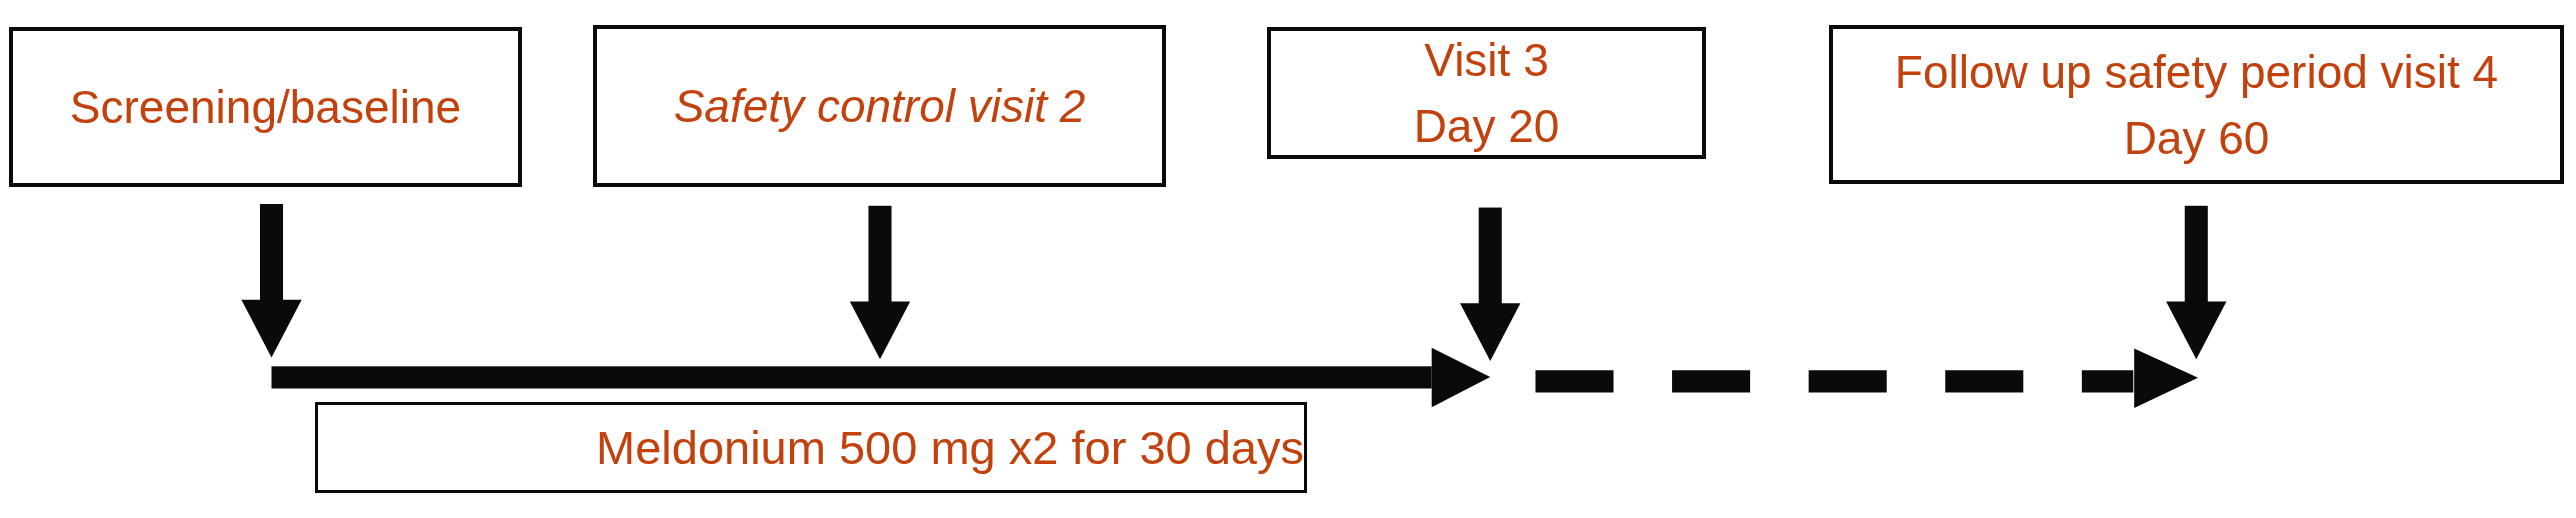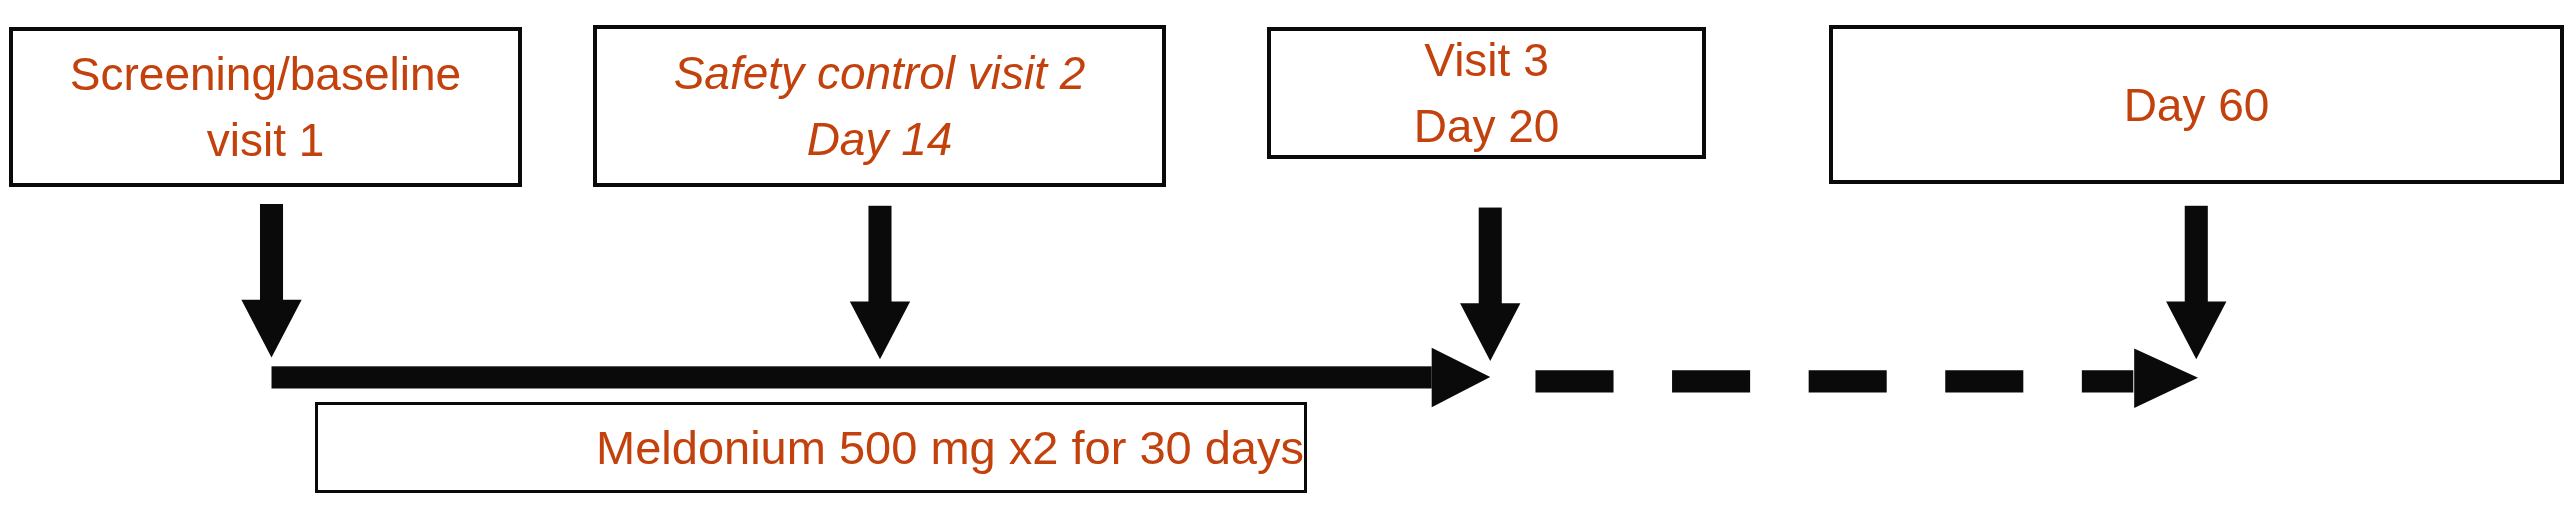--- a/index.html
+++ b/index.html
@@ -60,34 +60,33 @@
     pointer-events: none;
   }
 </style>
 </head>
 <body>
 
 <div class="canvas">
 
   <div class="vbox box-visit1">
     <span class="bline">Screening/baseline</span>
-    <span class="bline">visit 1</span>
   </div>
 
   <div class="vbox box-visit2">
     <span class="bline">Safety control visit 2</span>
-    <span class="bline">Day 14</span>
   </div>
 
   <div class="vbox box-visit3">
     <span class="bline">Visit 3</span>
     <span class="bline">Day 20</span>
   </div>
 
   <div class="vbox box-visit4">
+    <span class="bline">Follow up safety period visit 4</span>
     <span class="bline">Day 60</span>
   </div>
 
   <svg class="arrow-layer" viewBox="0 0 2902 584" xmlns="http://www.w3.org/2000/svg">
 
     <g fill="#0a0a0a">
       <rect x="292" y="230" width="26" height="110"></rect>
       <polygon points="271,338 339,338 305,403"></polygon>
     </g>
 

